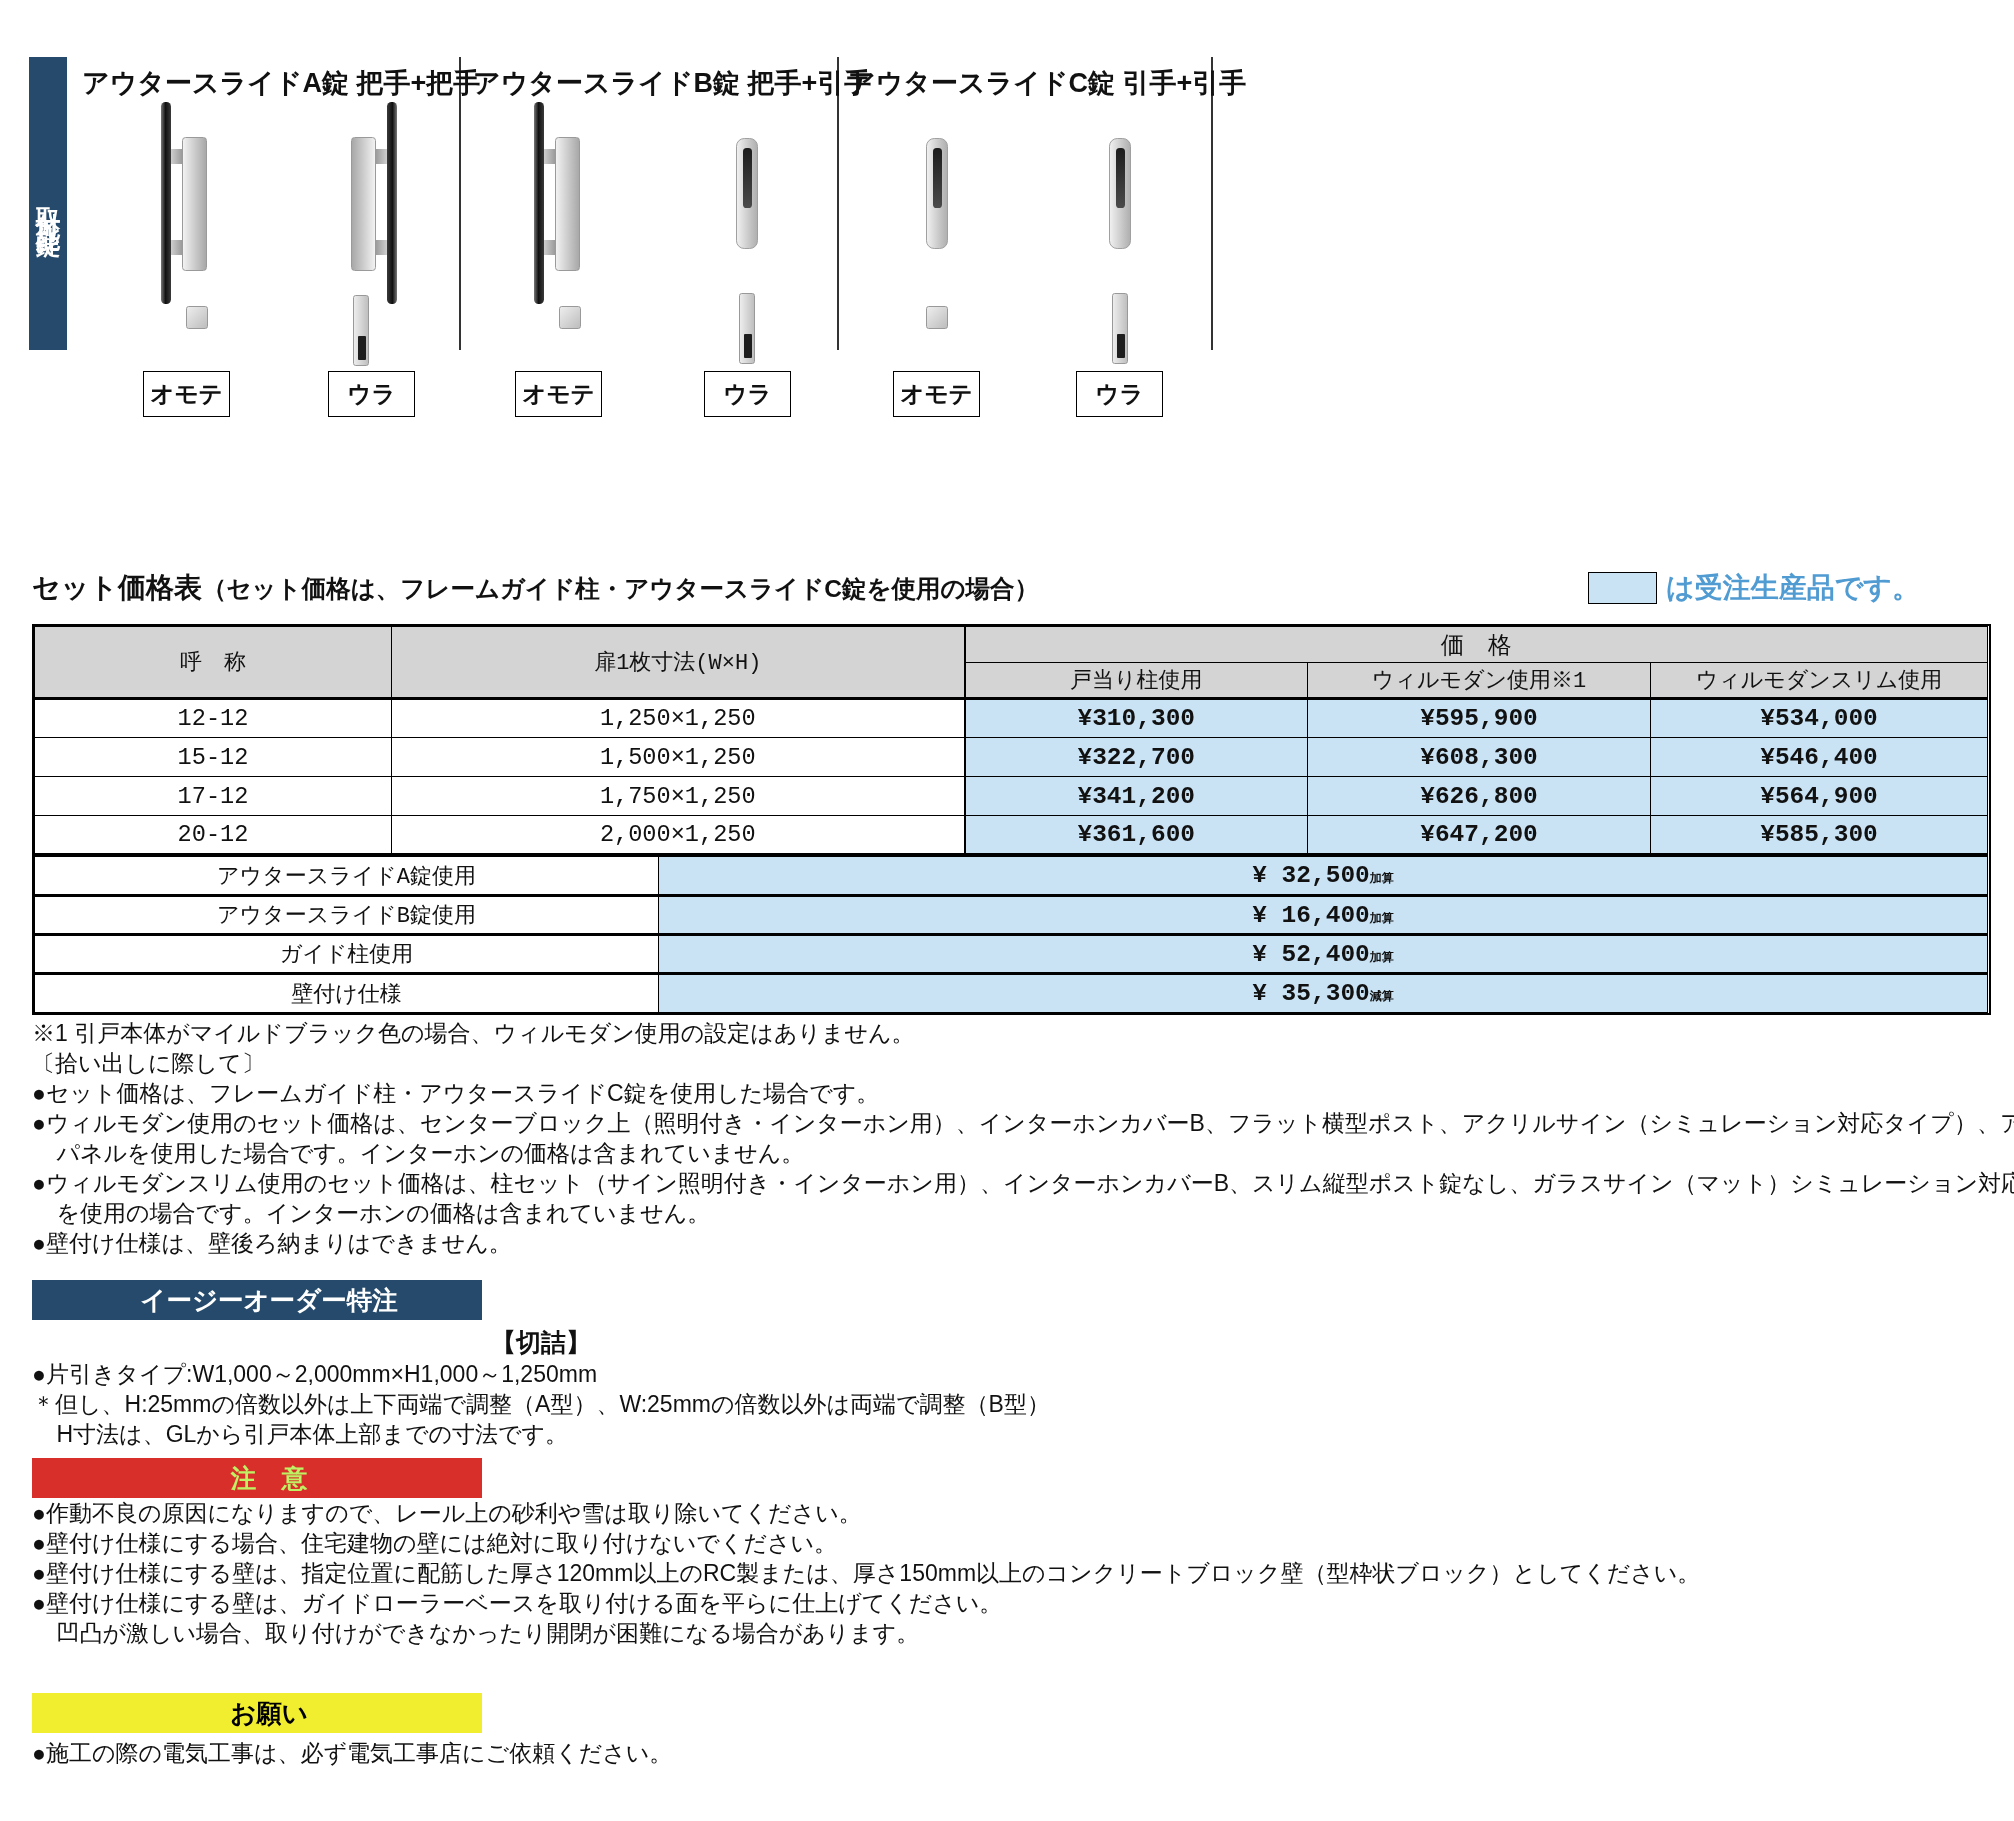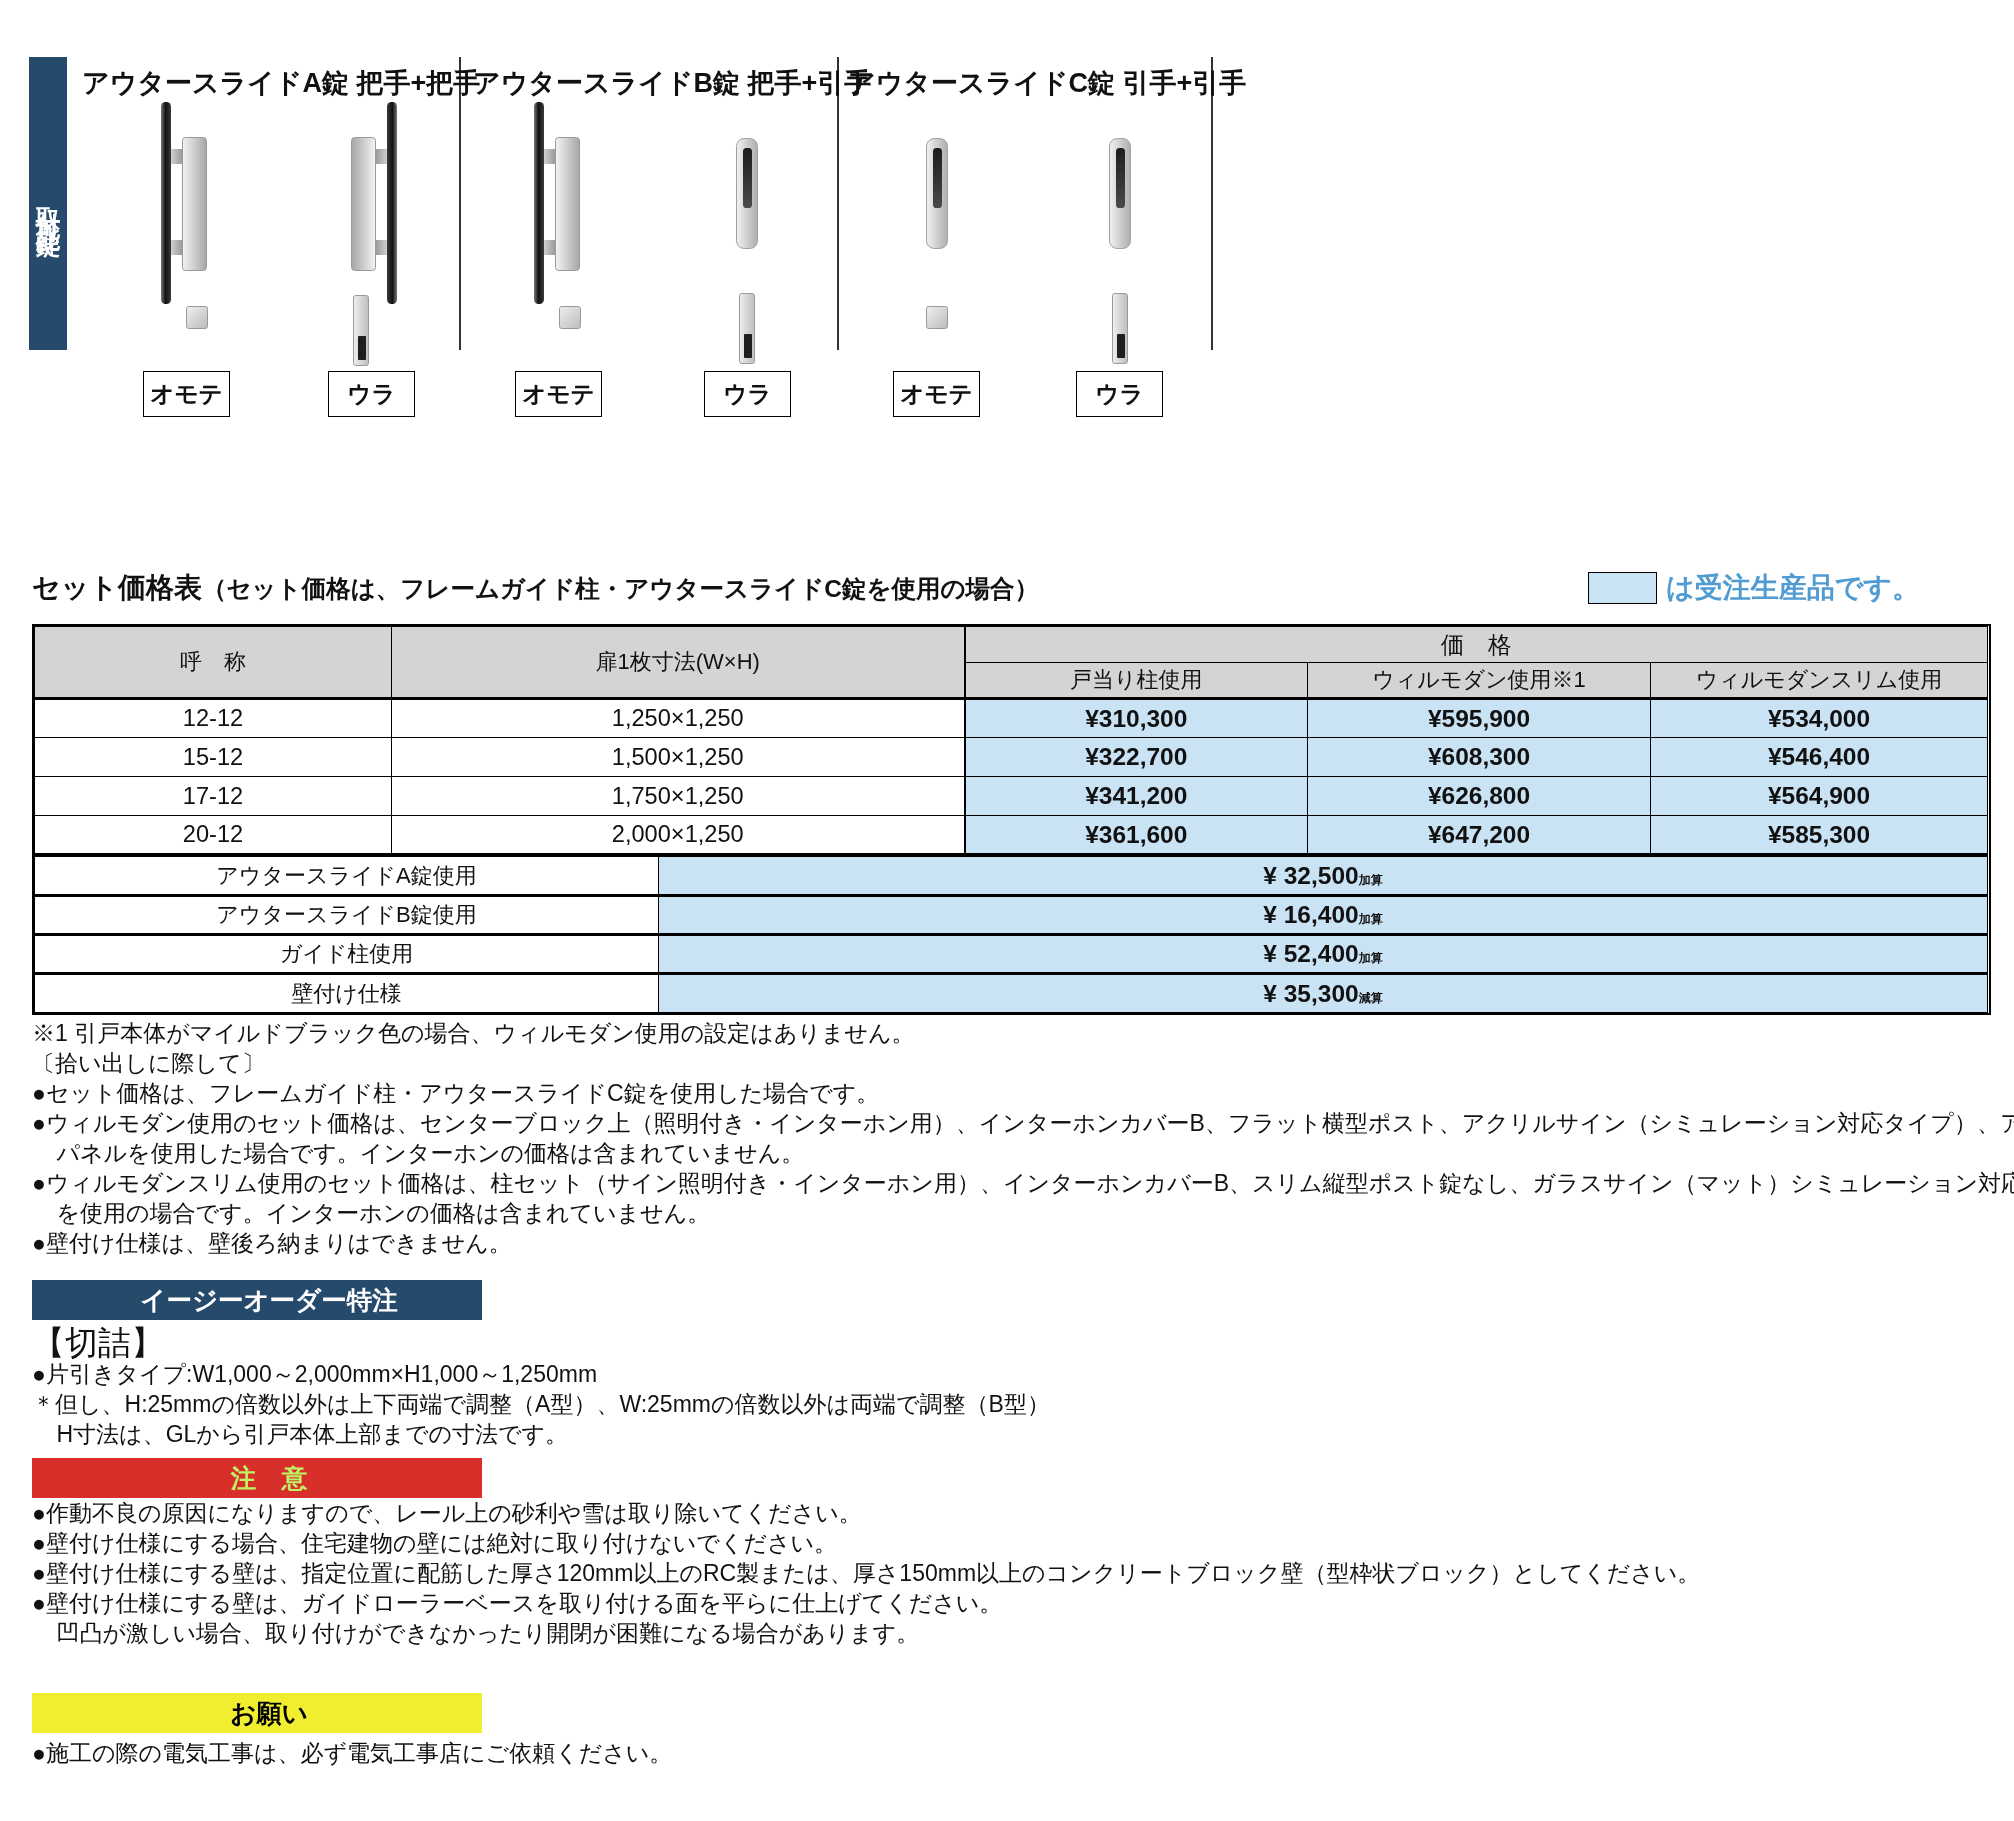--- a/index.html
+++ b/index.html
@@ -32,21 +32,21 @@
   .tag { position:absolute; top:371px; width:87px; height:46px; border:1.8px solid #000; background:#fff;
     display:flex; align-items:center; justify-content:center; font-size:23.6px; font-weight:600; }
 
   
   .pt-title { position:absolute; left:32px; top:569px; font-size:28px; font-weight:bold; white-space:nowrap; }
   .pt-title .sub { font-size:24.5px; }
   .legend-swatch { position:absolute; left:1588px; top:572px; width:69px; height:32px; background:#c9e3f5; border:1.8px solid #000; }
   .legend-text { position:absolute; left:1666px; top:569px; font-size:28px; font-weight:bold; color:#4f9bd2; white-space:nowrap; }
 
   
-  .table-wrap { position:absolute; left:32px; top:624px; width:1959px; border:2.7px solid #000; }
+  .table-wrap { position:absolute; left:32px; top:624px; width:1959px; border:2.7px solid #000;font-family:Liberation Mono, monospace; }
   .table-wrap table { border-collapse:collapse; table-layout:fixed; width:1954px; }
   .table-wrap th, .table-wrap td { border:0.9px solid #000; text-align:center; vertical-align:middle; overflow:hidden; white-space:nowrap; }
   .main-table th { background:#d4d4d4; font-weight:400; font-size:22px; height:36px; }
   .main-table th.price-head { font-size:23.6px; }
   .main-table tr.h2 th { border-bottom:3.6px solid #000; }
   .main-table th.span2 { border-bottom:3.6px solid #000; }
   .main-table td { height:39px; font-size:23.6px; }
   .main-table .thickright { border-right:2.7px solid #000; }
   .main-table td.price { background:#c9e3f5; font-weight:bold; font-size:24.5px; }
   .main-table tbody tr:last-child td { border-bottom:3.6px solid #000; }
@@ -61,21 +61,21 @@
   .notes { position:absolute; left:32px; top:1018px; width:1964px; }
   .indent { padding-left:24.5px; }
 
   .band { position:absolute; left:32px; width:450px; height:40px; display:flex; align-items:center; justify-content:center;
     font-size:25.5px; font-weight:bold;padding-left:24px; }
   .band.navy { background:#254a6b; color:#fff; top:1280px; }
   .band.red { background:#d92f2a; color:#bef264; top:1458px; }
   .band.yellow { background:#f1ee2f; color:#000; top:1693px; }
 
   .easy-order-body { position:absolute; left:32px; top:1326px; }
-  .easy-order-body .subhead { font-size:33px; font-weight:normal; line-height:33px; }
+  .easy-order-body .subhead { font-size:25px; font-weight:bold; line-height:33px;text-align:center; }
   .caution-body { position:absolute; left:32px; top:1498px; }
   .request-body { position:absolute; left:32px; top:1738px; }
 </style>
 </head>
 <body>
 
 <div class="page">
 
   <div class="side-banner">取付可能錠</div>
 

